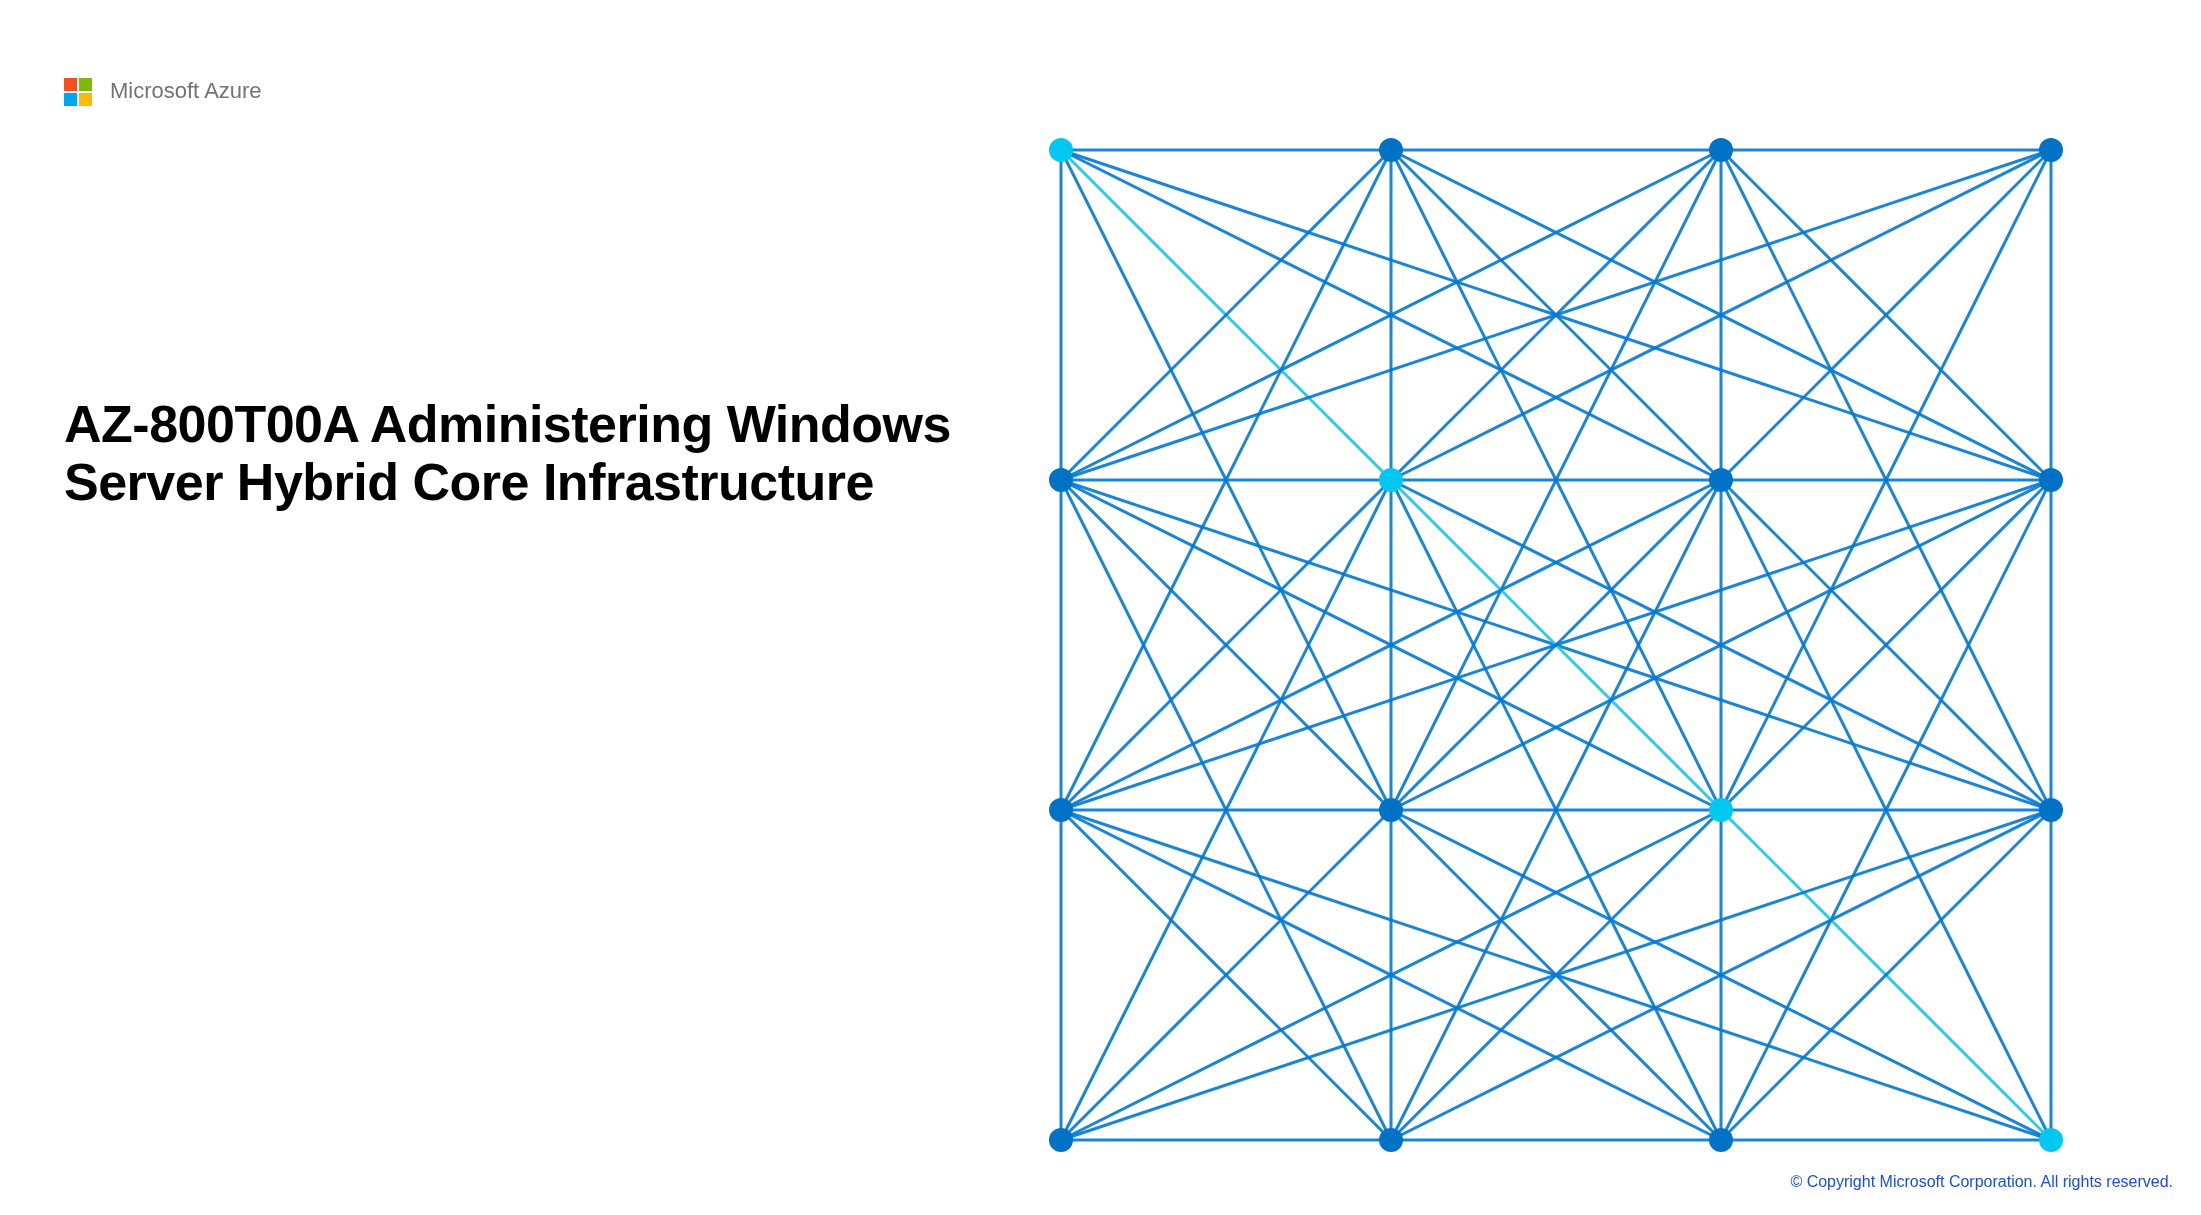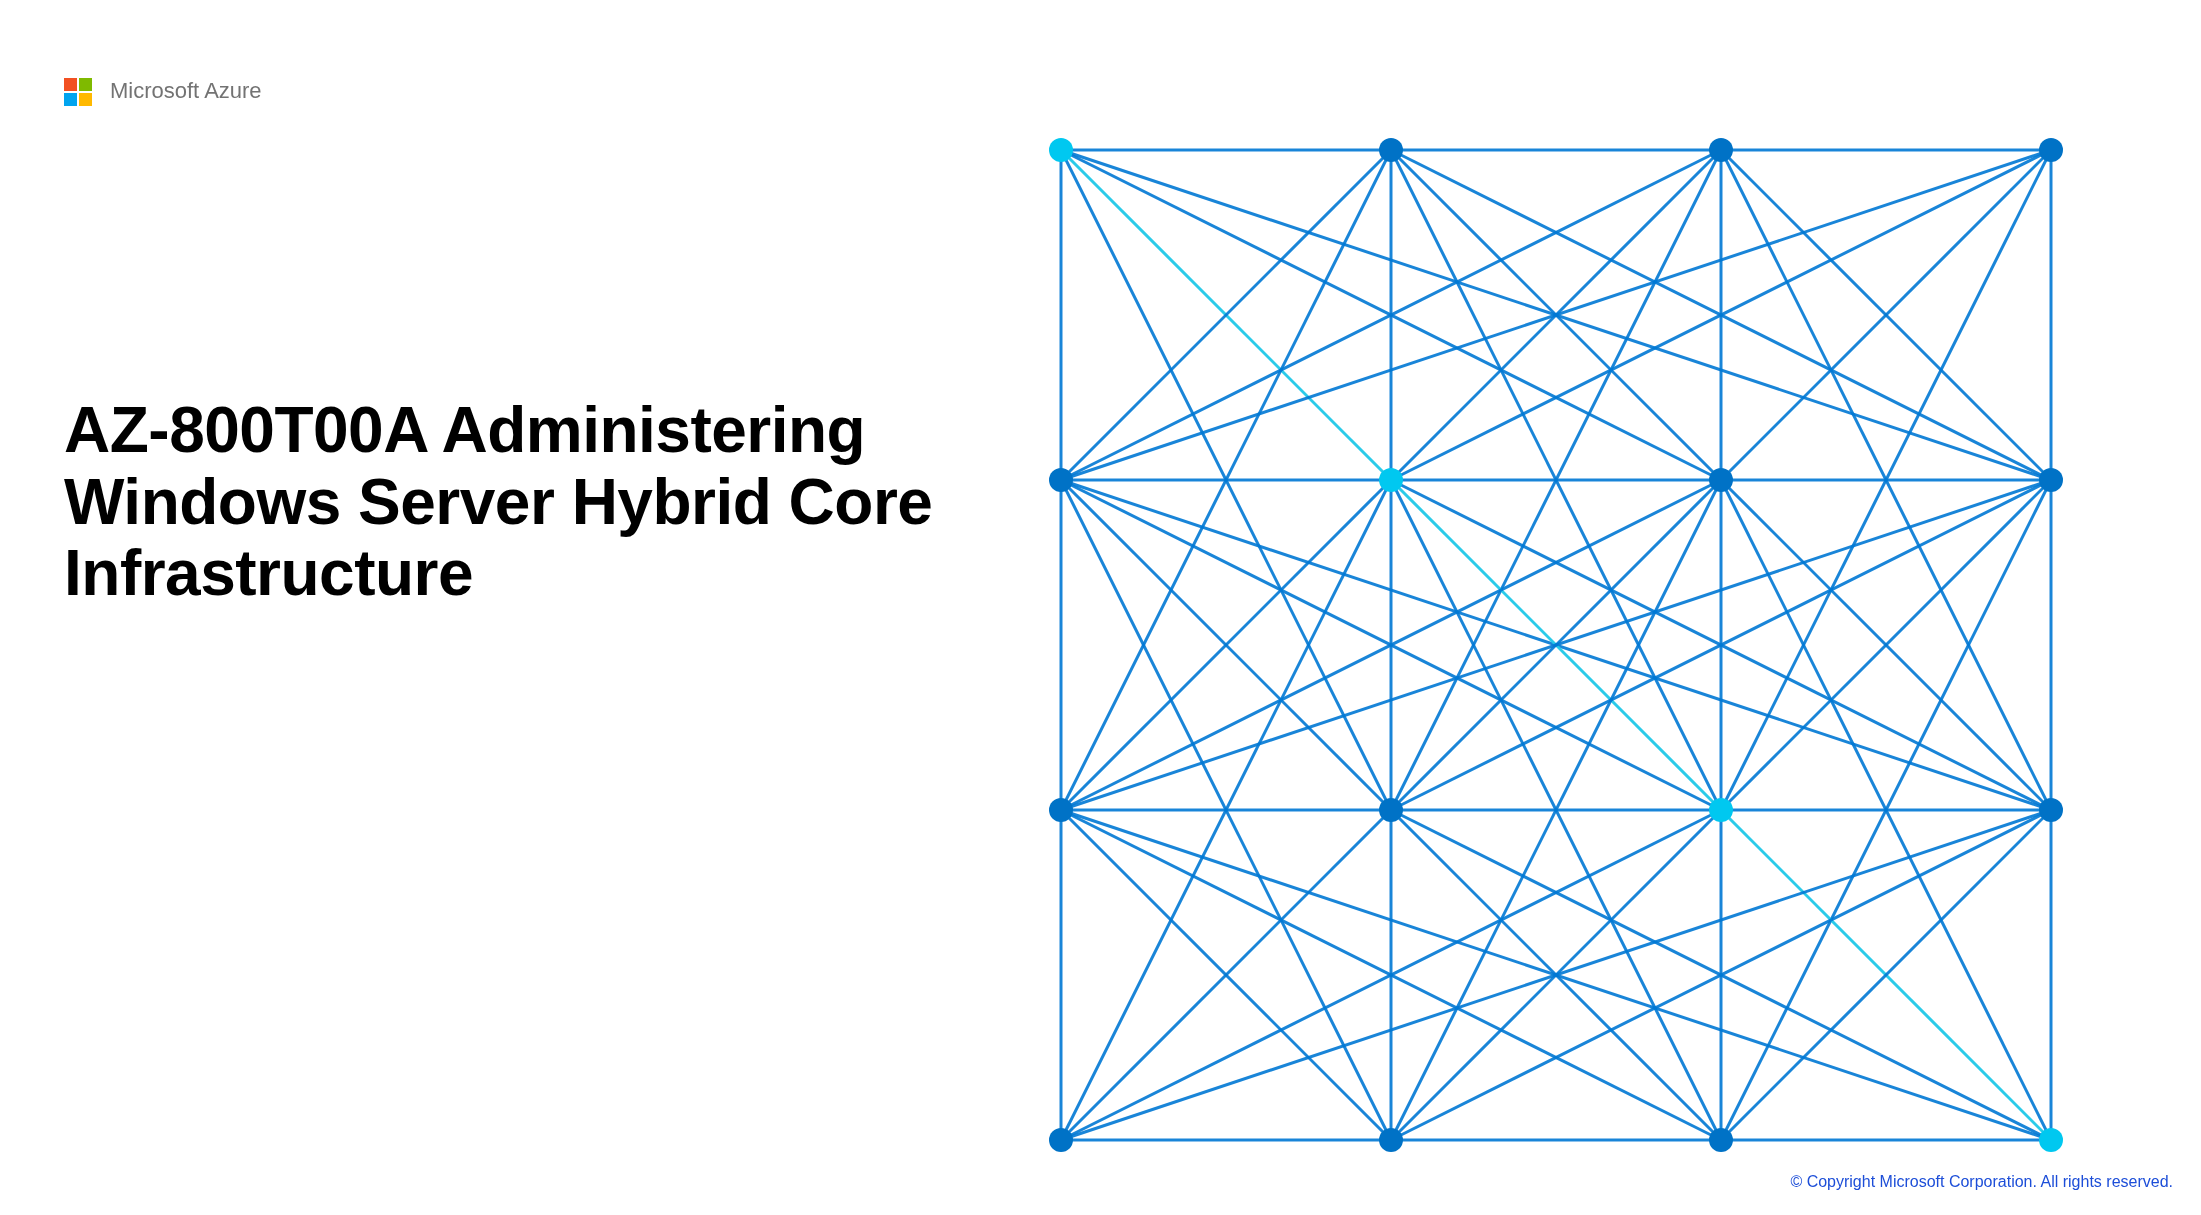--- a/index.html
+++ b/index.html
@@ -40,21 +40,21 @@
       letter-spacing: 0;
     }
     .title-block {
       position: absolute;
       left: 64px;
       top: 395px;
       max-width: 1000px;
     }
     .title-text {
       color: #000000;
-      font-size: 64px;
+      font-size: 52px;
       line-height: 1.12;
       font-weight: 600;
       letter-spacing: -0.5px;
     }
     .graphic {
       position: absolute;
       top: 120px;
       right: 120px;
       width: 1050px;
       height: 1050px;

